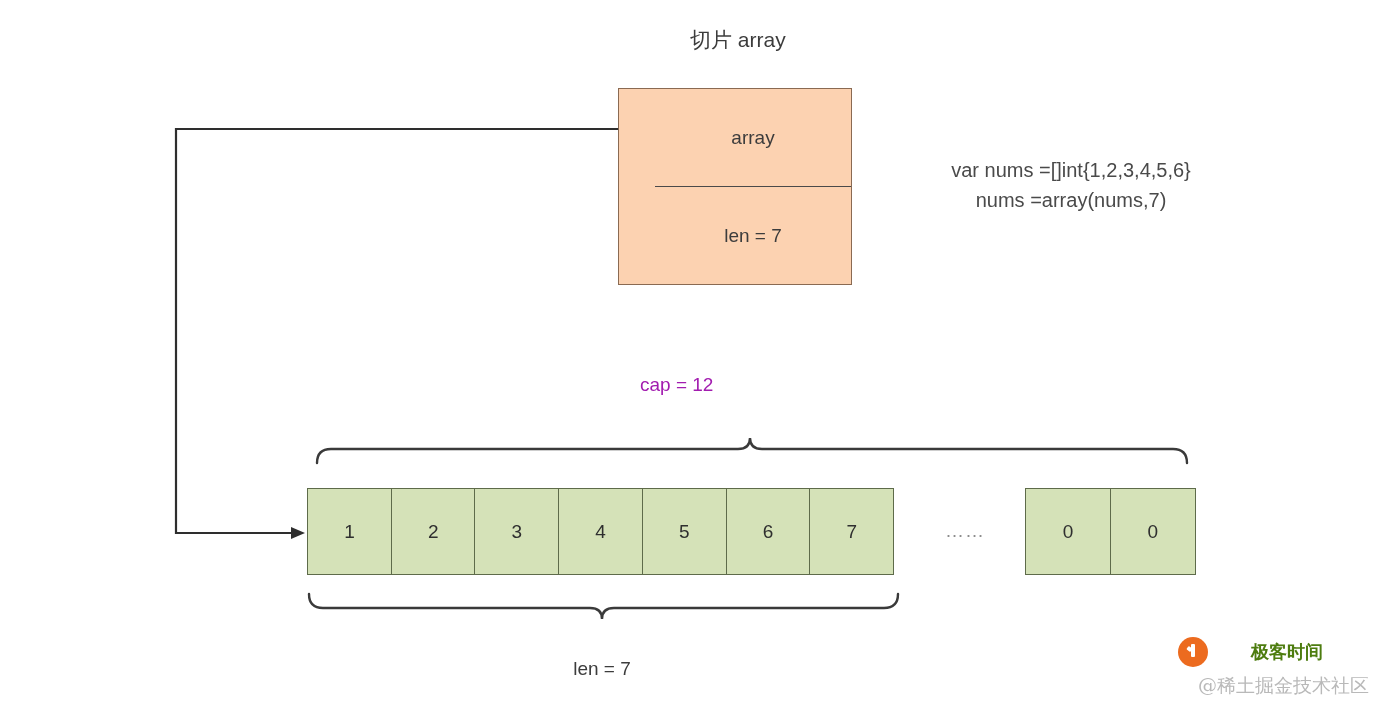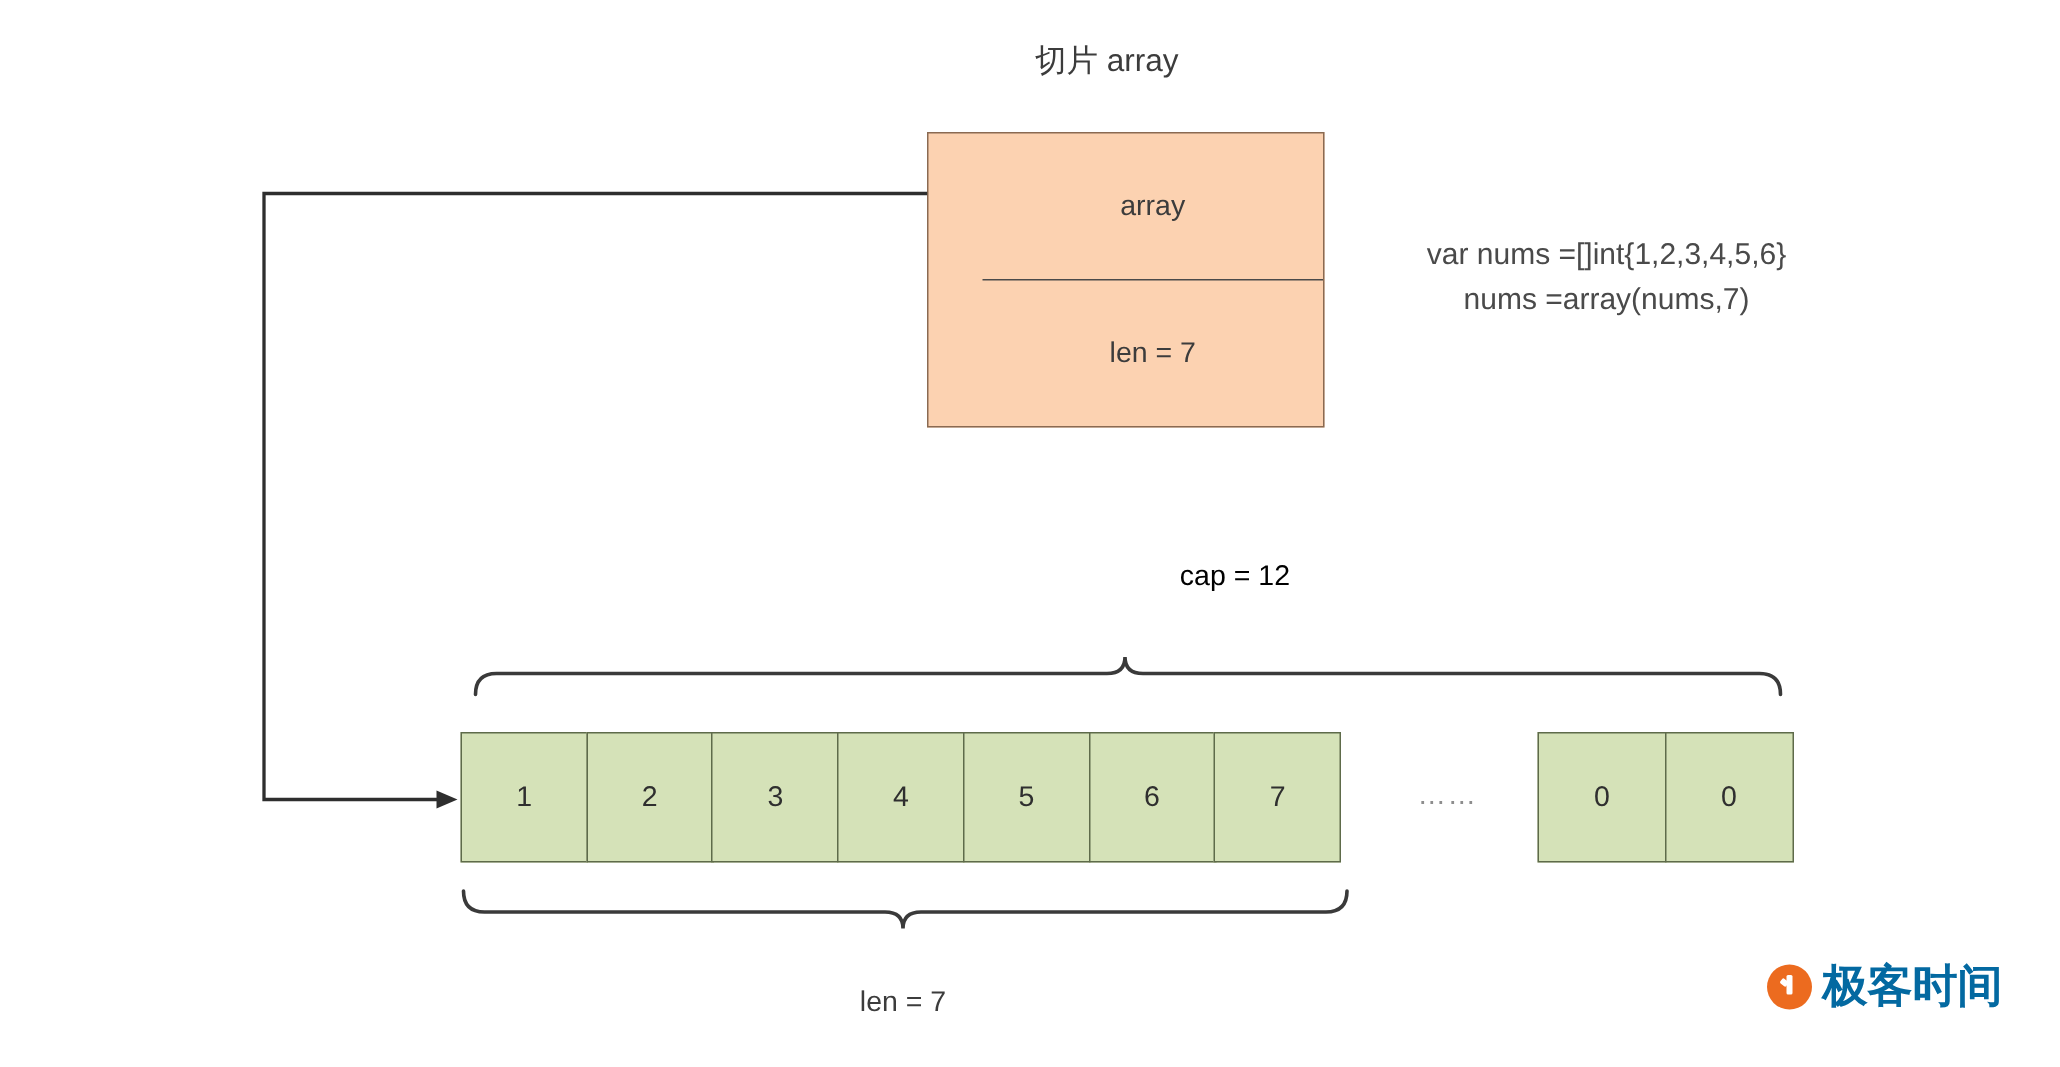--- a/index.html
+++ b/index.html
@@ -26,21 +26,21 @@
     position: absolute;
     left: 690px; top: 26px;
     font-size: 21px;
     color: #3c3c3c;
     white-space: nowrap;
   }
 
   
   #struct-box {
     left: 618px; top: 88px;
-    width: 265px;
+    width: 234px;
     height: 197px;
     box-sizing: border-box;
     border: 1.6px solid #8a6a52;
     background: #fcd2b1;
     display: flex;
     flex-direction: column;
     padding-left: 36px;
   }
   .struct-row {
     flex: 1 1 0;
@@ -61,23 +61,23 @@
     font-size: 20px;
     line-height: 30px;
     color: #4a4a4a;
     white-space: nowrap;
   }
 
   
   #cap-label {
     left: 640px; top: 374px;
     width: 220px;
-    text-align: right;
-    font-size: 19px;
-    color: #000000;
+    text-align: left;
+    font-size: 19px;
+    color: #a21caf;
   }
   
   #len-label {
     left: 492px; top: 658px;
     width: 220px;
     text-align: center;
     font-size: 19px;
     color: #3c3c3c;
   }
 
@@ -147,25 +147,26 @@
   #wm-mark::before {
     content: "";
     position: absolute;
     left: 9px; top: 10px;
     width: 5px; height: 4px;
     background: #ffffff;
     transform: rotate(38deg);
     border-radius: 1px;
   }
   #wm-brand {
-    font-size: 30px;
+    font-size: 18px;
     font-weight: bold;
-    color: #0369a1;
+    color: #4d7c0f;
     letter-spacing: 0px;
     font-family: "DejaVu Sans", "Liberation Sans", sans-serif;
+    margin-left: 36px;
   }
   #wm-sub {
     position: absolute;
     left: 20px; top: 36px;
     font-size: 19px;
     color: #b9b9b9;
     font-family: "DejaVu Serif", "Liberation Serif", serif;
     white-space: nowrap;
   }
 
@@ -241,15 +242,16 @@
                L 884 608
                q 14 0 14 -14"></path>
     </g>
   </svg>
 
   <div class="abs" id="watermark">
     <div id="wm-logo-row">
       <div id="wm-mark"></div>
       <div id="wm-brand">极客时间</div>
     </div>
+    <div id="wm-sub">@稀土掘金技术社区</div>
   </div>
 
 </div>
 
 </body></html>

